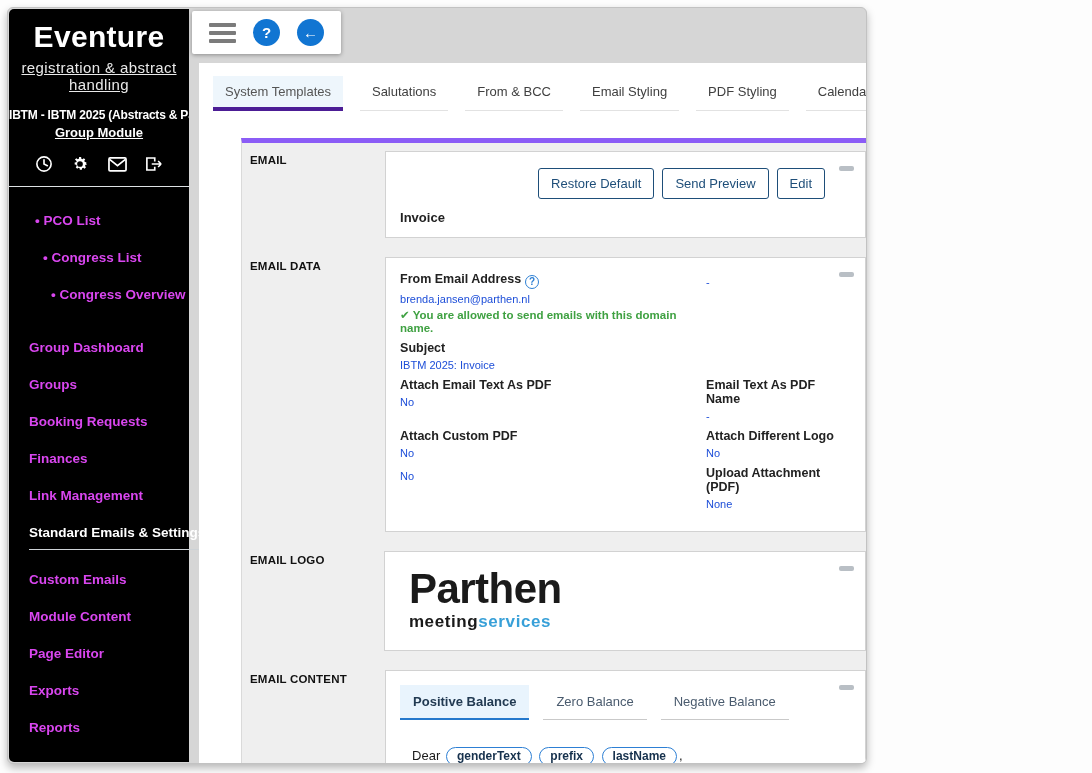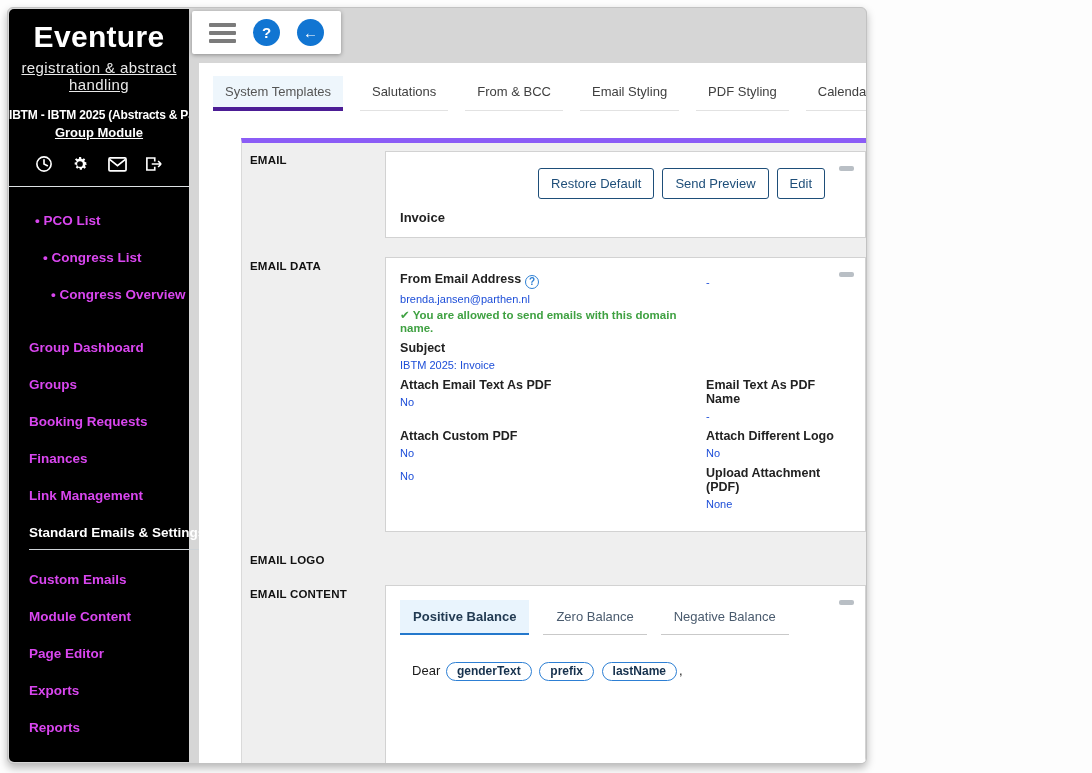--- a/index.html
+++ b/index.html
@@ -242,20 +242,29 @@
                 <div class="f-label">Upload Attachment (PDF)</div>
                 <div class="f-value">None</div>
               </div>
 
             </div>
           </div>
         </div>
 
         <div class="row">
           <div class="row-label">EMAIL LOGO</div>
+          <div class="card card-logo">
+            <div class="dash"></div>
+            <div>
+              <div class="parthen">Parthen</div>
+              <div class="parthen-sub">
+                <span class="word-dark">meeting</span><span class="word-accent">services</span>
+              </div>
+            </div>
+          </div>
         </div>
 
         <div class="row">
           <div class="row-label">EMAIL CONTENT</div>
           <div class="card card-content">
             <div class="dash"></div>
             <div class="inner-tabs">
               <div class="itab active">Positive Balance</div>
               <div class="itab">Zero Balance</div>
               <div class="itab">Negative Balance</div>

